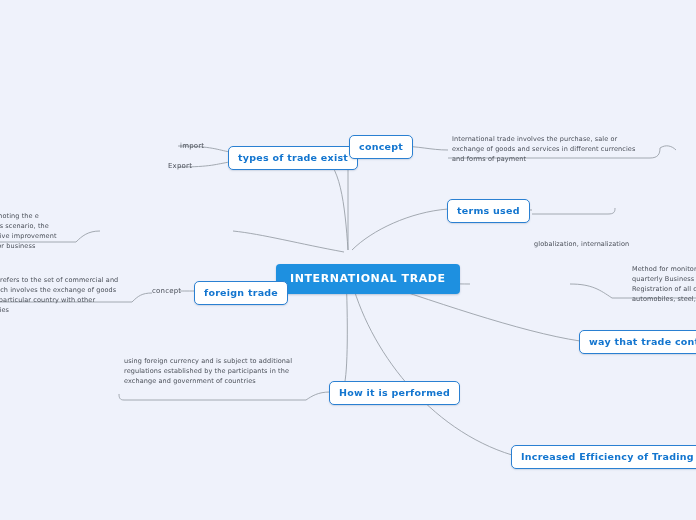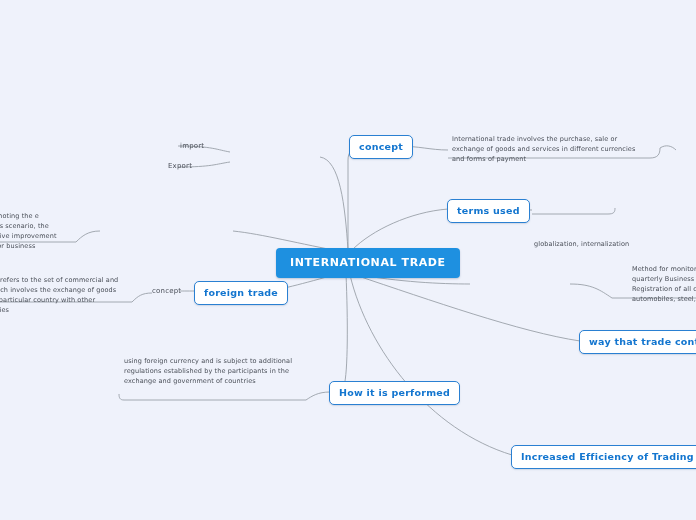--- a/index.html
+++ b/index.html
@@ -126,24 +126,27 @@
 
       <path d="M 330 392 C 318 392 312 396 306 400"></path>
       <path d="M 306 400 L 124 400 C 120 400 119 398 119 394"></path>
 
       <path d="M 660 148 C 666 144 672 146 676 150"></path>
       <path d="M 696 341 L 690 341"></path>
       <path d="M 684 455 C 692 455 694 452 694 448"></path>
     </g>
   </svg>
 
-  <div class="node root-node" style="left:276px; top:248px;text-align:center;">
+  <div class="node root-node" style="left:276px; top:264px;text-align:center;">
     <span>INTERNATIONAL TRADE</span>
   </div>
 
+  <div class="node topic-node" style="left:228px; top:146px;">
+    <span>types of trade exist</span>
+  </div>
   <div class="node leaf-label" style="left:180px; top:142px;">
     <span>import</span>
   </div>
   <div class="node leaf-label" style="left:168px; top:162px;">
     <span>Export</span>
   </div>
 
   <div class="node topic-node" style="left:349px; top:135px;">
     <span>concept</span>
   </div>

